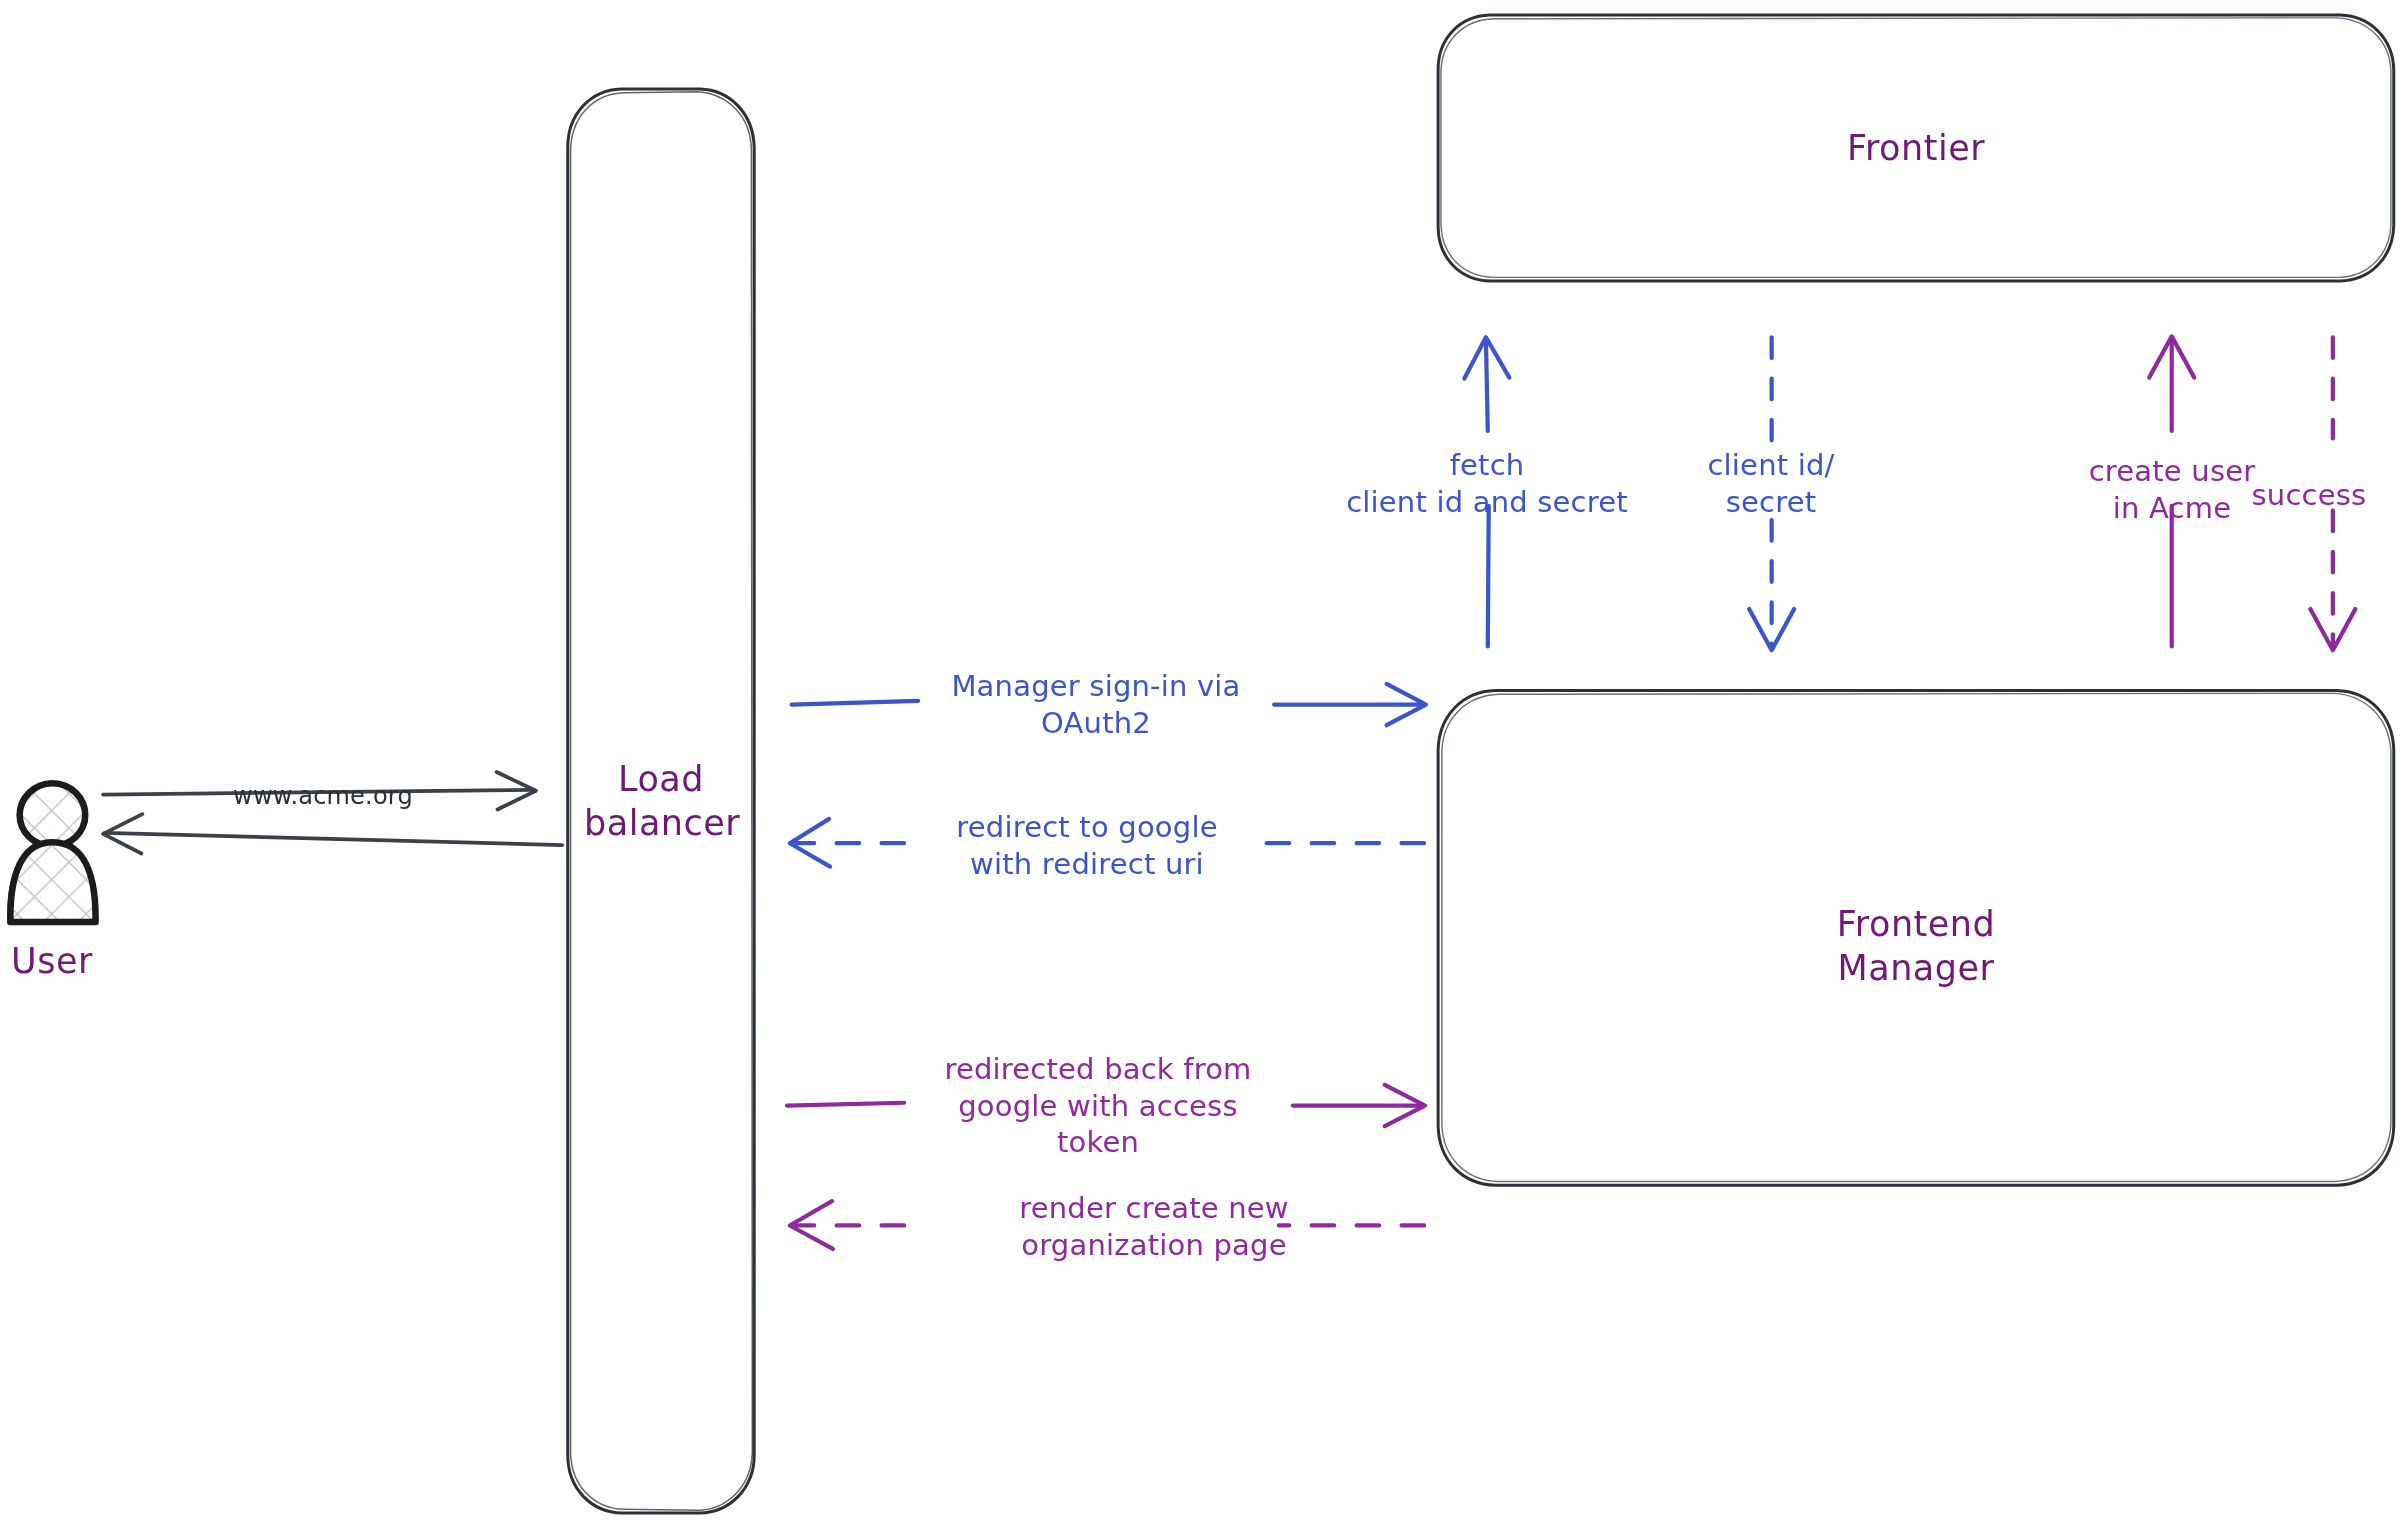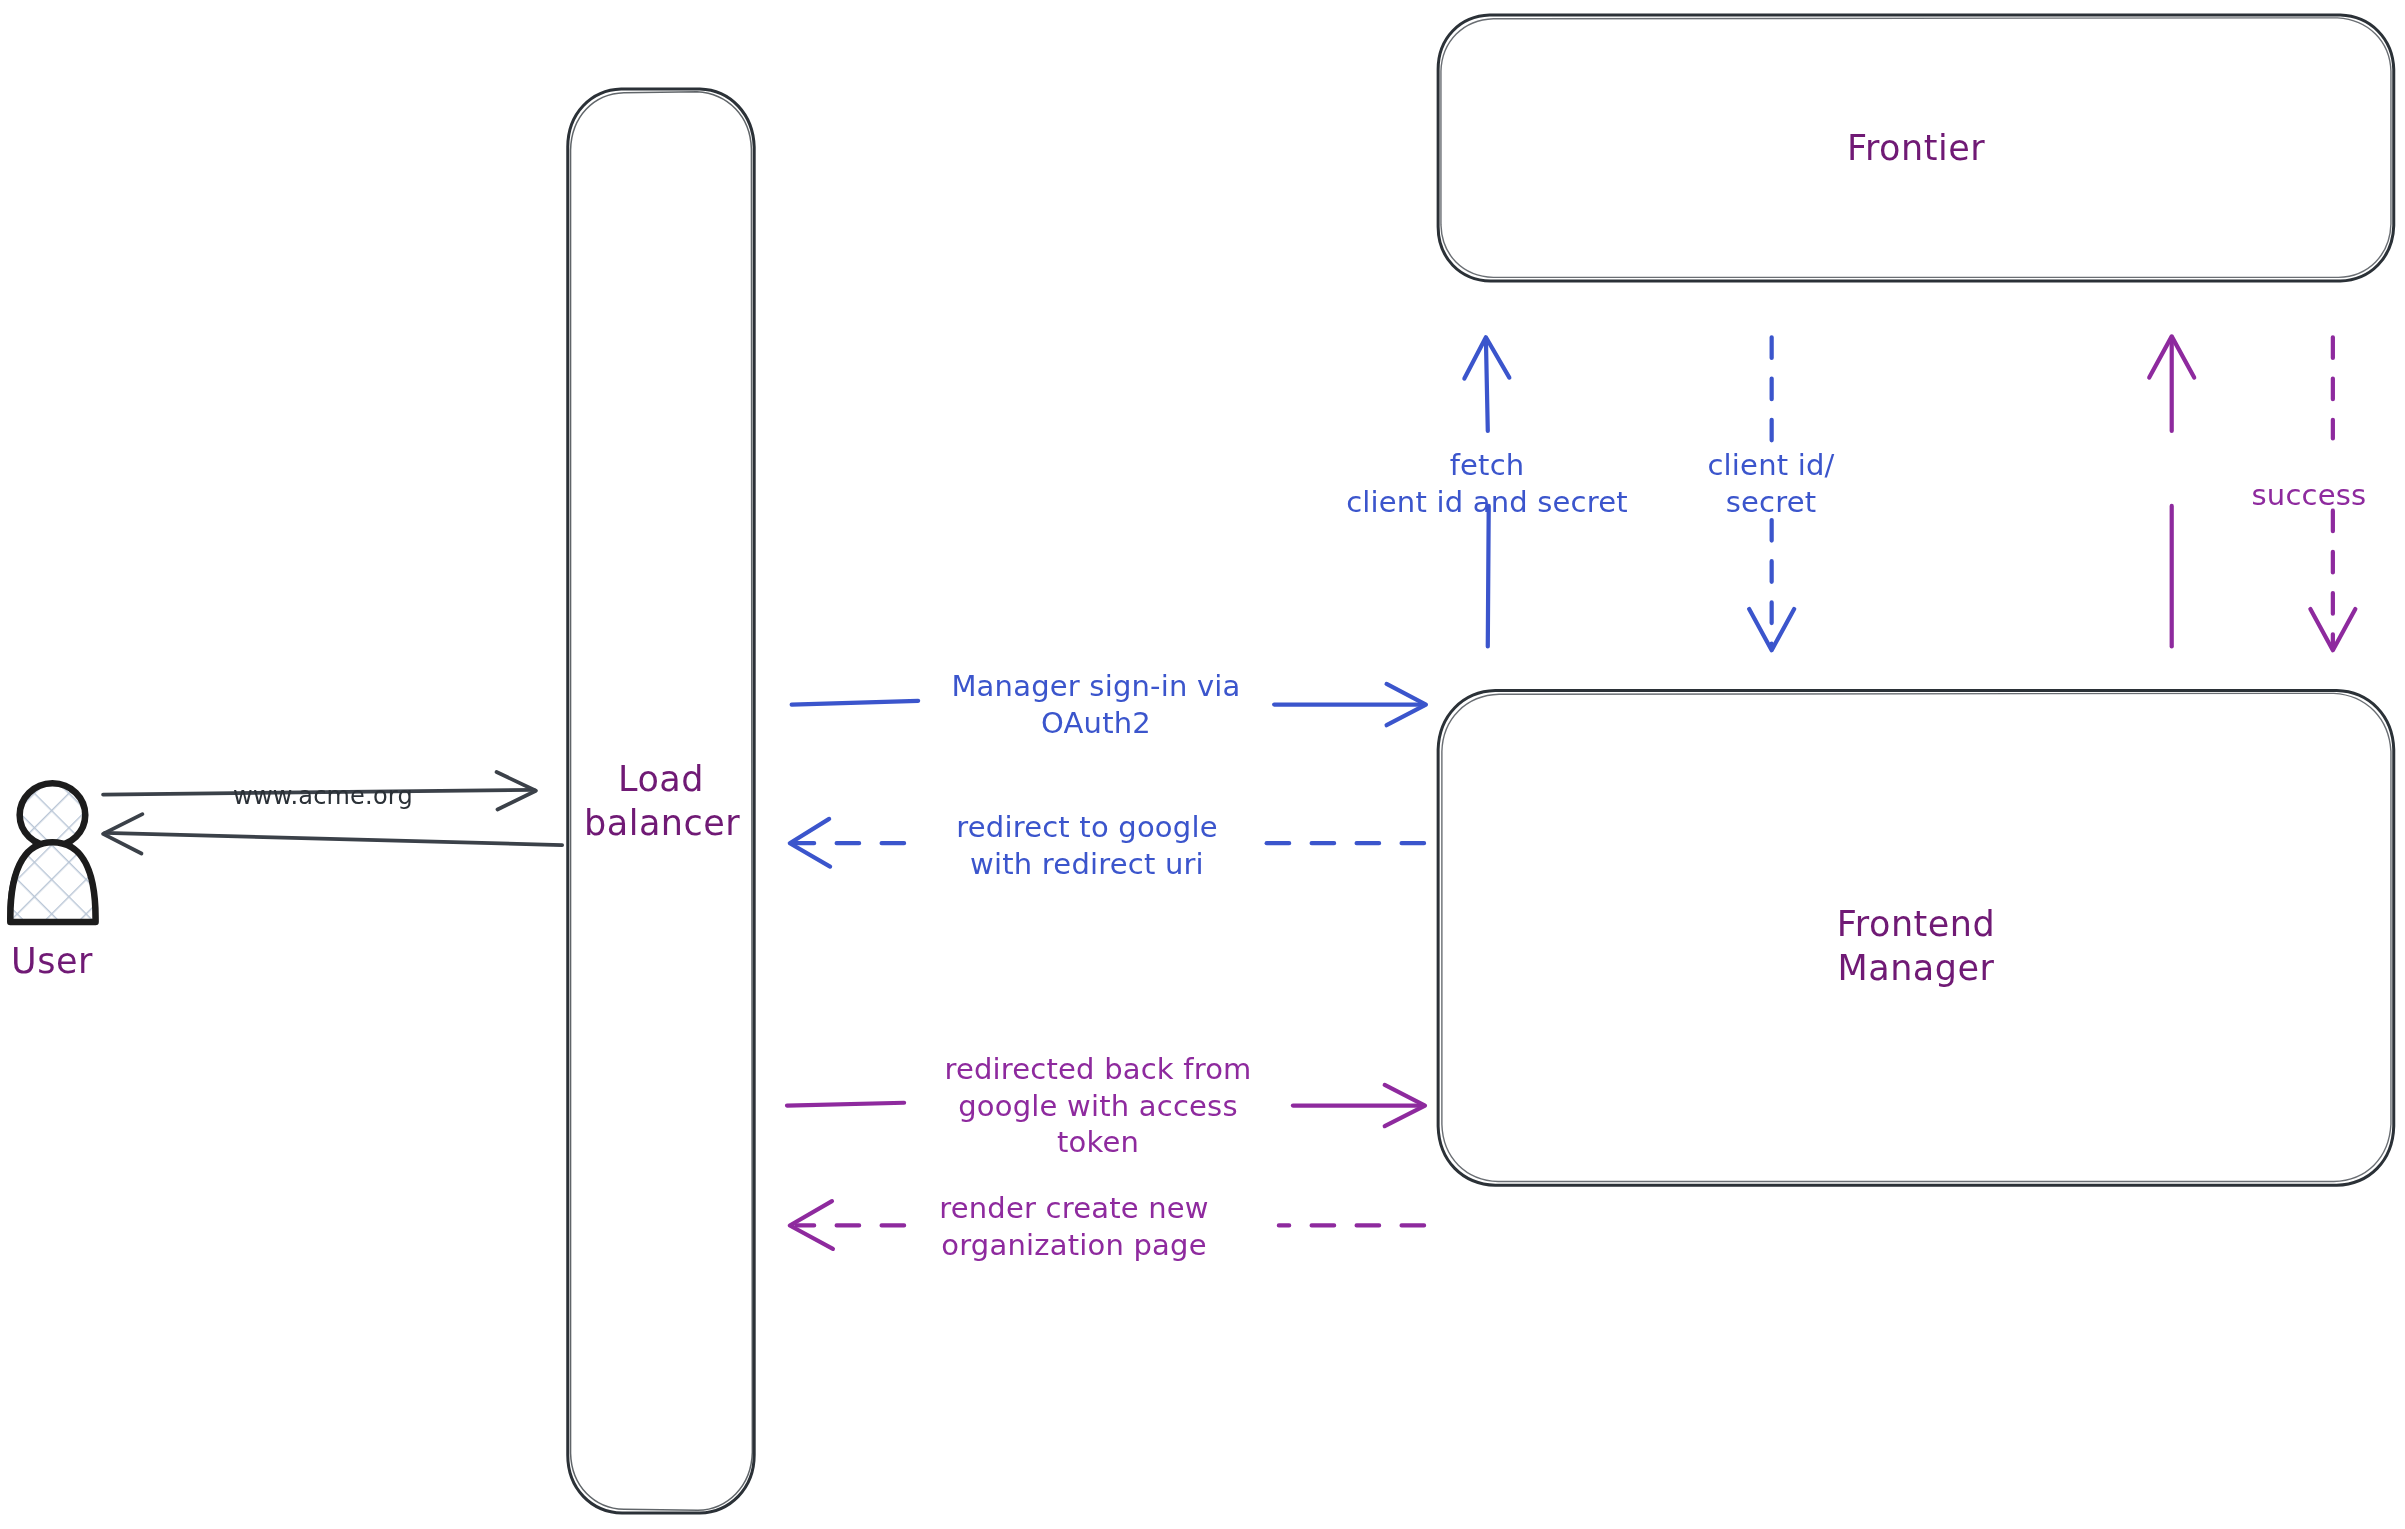--- a/index.html
+++ b/index.html
@@ -179,26 +179,28 @@
   <div class="label edge-label-blue ctr" style="left:1096px; top:705px; width:394px;">Manager sign-in via
 OAuth2</div>
 
   <div class="label edge-label-blue ctr" style="left:1087px; top:846px; width:394px;">redirect to google
 with redirect uri</div>
 
   <div class="label edge-label-purple ctr" style="left:1098px; top:1106px; width:422px;">redirected back from
 google with access
 token</div>
 
-  <div class="label edge-label-purple ctr" style="left:1074px; top:1227px; width:422px;">render create new
+  <div class="label edge-label-purple ctr" style="left:1154px; top:1227px; width:422px;">render create new
 organization page</div>
 
   <div class="label edge-label-blue ctr" style="left:1487px; top:484px; width:394px;">fetch
 client id and secret</div>
 
   <div class="label edge-label-blue ctr" style="left:1771px; top:484px; width:215px;">client id/
 secret</div>
 
+  <div class="label edge-label-purple ctr" style="left:2172px; top:490px; width:272px;">create user
+in Acme</div>
 
   <div class="label edge-label-purple ctr" style="left:2345px; top:495px; width:187px; text-align:left;">success</div>
 
 </div>
 
 
 </body></html>

